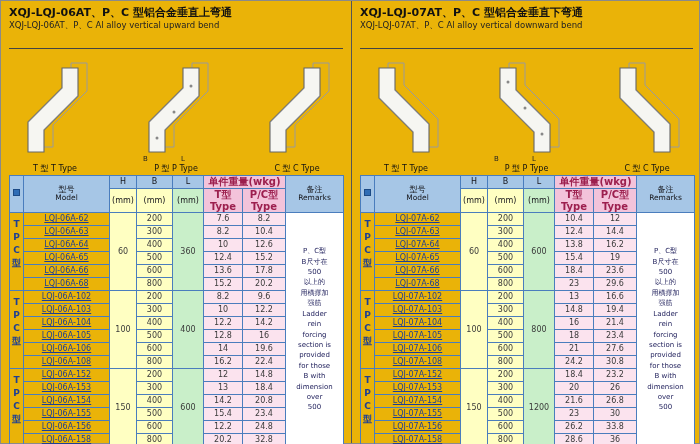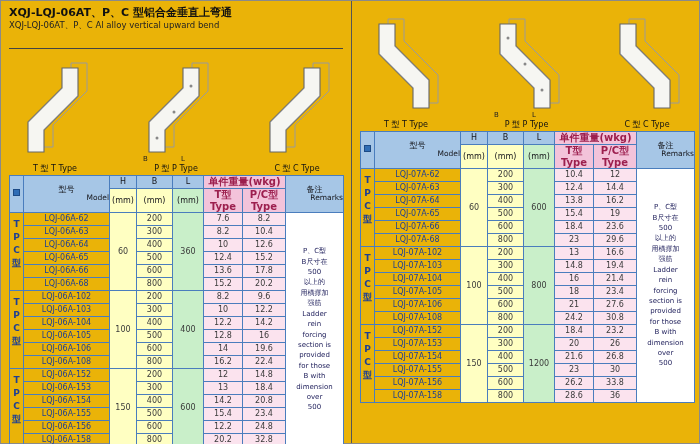--- a/index.html
+++ b/index.html
@@ -15,27 +15,27 @@
   .drawing svg { display:block; }
   .drawing-label { font-size:8px; color:#111; margin-top:1px; white-space:nowrap; }
   table { border-collapse:collapse; width:100%; table-layout:fixed; }
   td { border:1px solid var(--border); font-size:8px; text-align:center; vertical-align:middle;
        padding:0; height:13px; overflow:hidden; color:#3a3a3a; line-height:1.15; }
   td.hd { background:var(--header-bg); color:#15151a; }
   td.pinkhd { background:var(--pink-header); color:var(--red); font-weight:bold; font-size:10px; }
   td.yellow { background:var(--yellow); }
   td.green { background:var(--green); }
   td.pinkcell { background:var(--pink-cell); }
-  td.model { color:var(--navy); }
+  td.model { color:var(--navy);text-decoration:underline; }
   td.letters { vertical-align:top; padding-top:5px; }
   td.letters div { line-height:13px; font-weight:bold; color:var(--navy); font-size:9px; }
   td.remarks { font-size:7px; line-height:10.4px; color:#23235e; background:#fff; }
   td.corner { background:var(--header-bg); }
   .corner-glyph { display:inline-block; width:7px; height:7px; background:#2f6db5; border:1px solid #1c4a85; }
-  .mcn { font-size:8px; } .men { font-size:7.5px;text-align:right; }
+  .mcn { font-size:8px; } .men { font-size:7.5px; }
 </style>
 </head>
 <body>
 
 <div class="page">
 
   <section class="panel">
     <div class="title-cn">XQJ-LQJ-06AT、P、C 型铝合金垂直上弯通</div>
     <div class="title-en">XQJ-LQJ-06AT、P、C Al alloy vertical upward bend</div>
     <div class="drawings">
@@ -272,20 +272,22 @@
               <td class="yellow">800</td>
               <td class="pinkcell">20.2</td>
               <td class="pinkcell">32.8</td>
             </tr>
           </tbody>
         </table>
       </div>
   </section>
 
   <section class="panel">
+    <div class="title-cn">XQJ-LQJ-07AT、P、C 型铝合金垂直下弯通</div>
+    <div class="title-en">XQJ-LQJ-07AT、P、C Al alloy vertical downward bend</div>
     <div class="drawings">
         <div class="drawing">
           <div>
             <svg width="88" height="100" viewBox="0 0 78 100">
               <path d="M12,6 V36 L46,70 V90 H62 V62 L28,28 V6 Z" fill="none" stroke="#9a9a9a" stroke-width="1" transform="translate(9,-5)"></path>
               <path d="M12,6 V36 L46,70 V90 H62 V62 L28,28 V6 Z" fill="#f6f6f2" stroke="#666" stroke-width="1.1"></path>
               <g fill="none" stroke="#888" stroke-width="0.7">
                 <path d="M12,36 L46,70"></path>
                 <path d="M28,28 L62,62"></path>
               </g>

